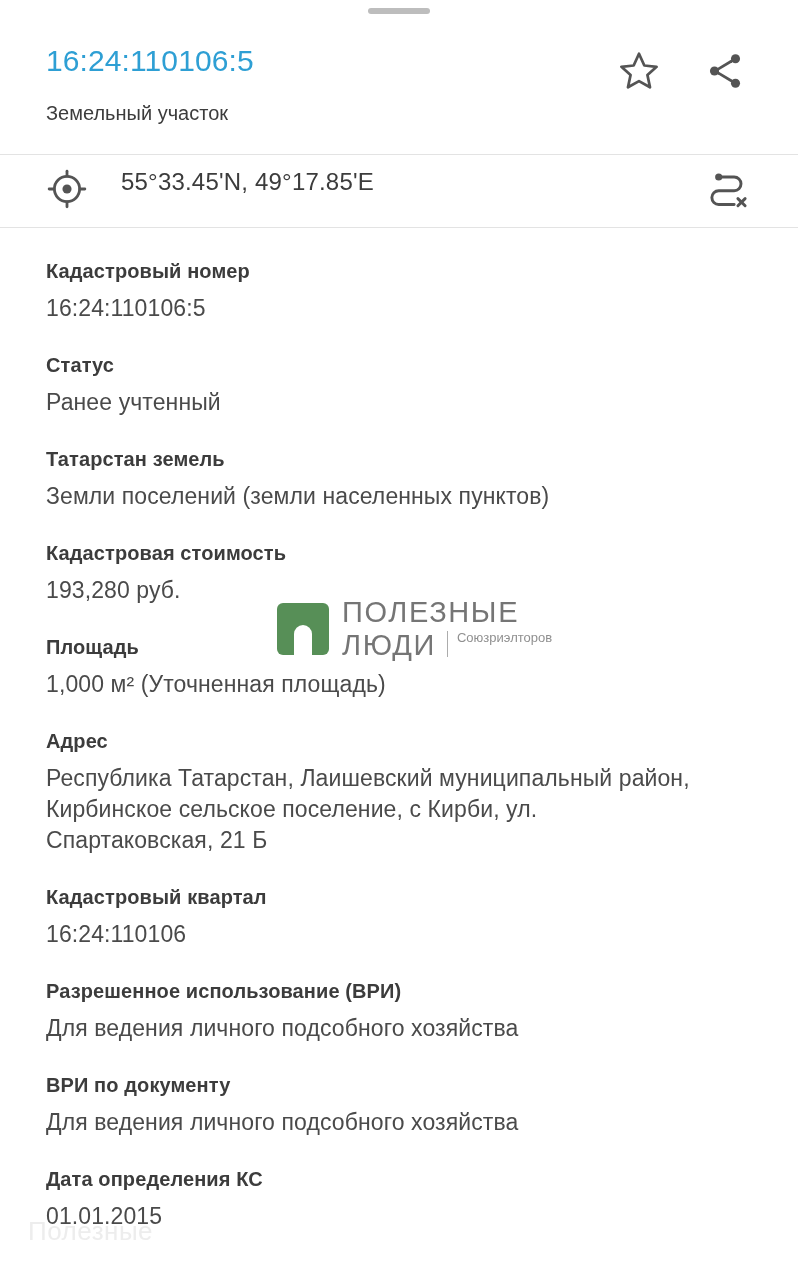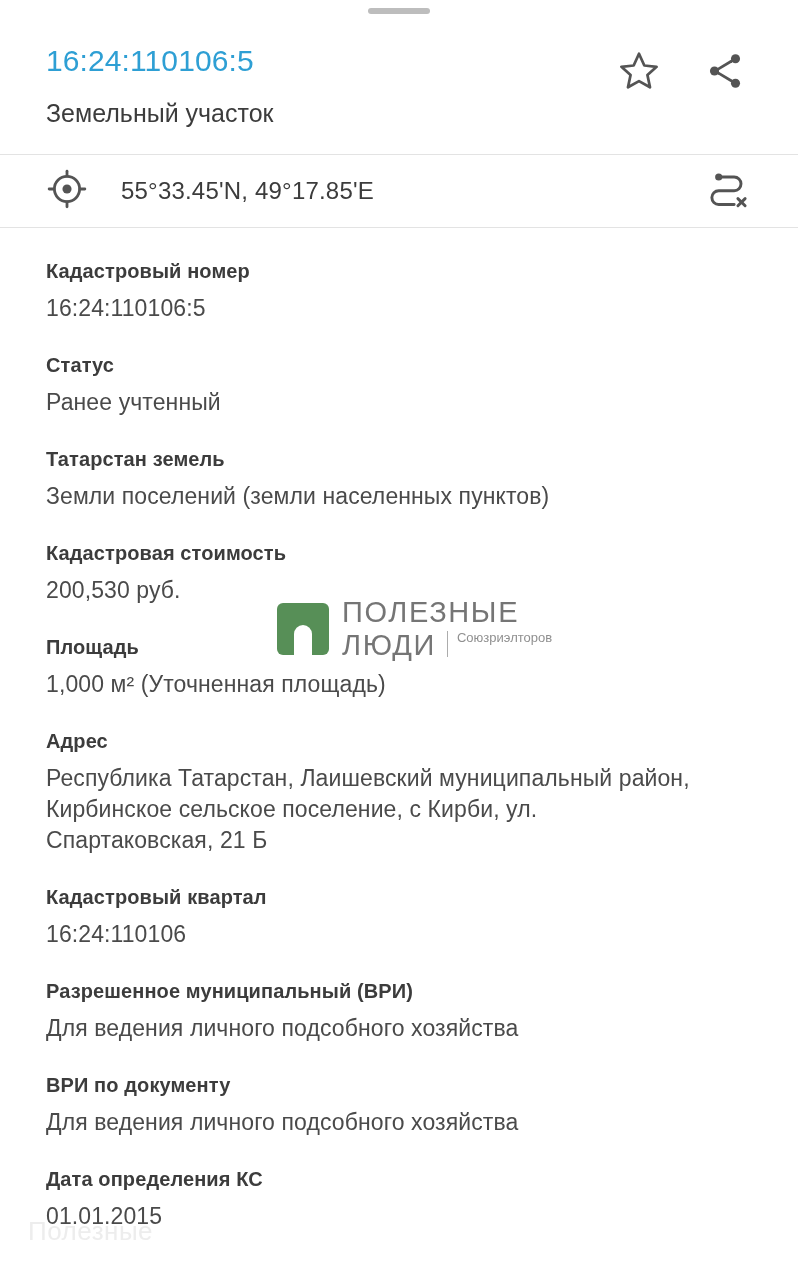--- a/index.html
+++ b/index.html
@@ -40,21 +40,21 @@
     display: flex;
     flex-direction: column;
   }
   .cad-number {
     font-size: 30px;
     color: #2e9fd4;
     line-height: 38px;
     letter-spacing: 0.1px;
   }
   .obj-type {
-    font-size: 25px;
+    font-size: 20px;
     color: #3c3c3c;
     line-height: 34px;
     margin-top: 16px;
   }
   .header-actions {
     display: flex;
     align-items: center;
     gap: 40px;
     padding-top: 8px;
     padding-right: 4px;
@@ -76,21 +76,20 @@
   
   .coord-row {
     height: 72px;
     display: flex;
     align-items: center;
     padding: 0 46px 0 46px;
     justify-content: space-between;
   }
   .coord-left {
     display: flex;
-    align-items: center;
   }
   .coord-text {
     font-size: 24px;
     color: #3c3c3c;
     margin-left: 33px;
     letter-spacing: 0.2px;
   }
 
   
   .details {
@@ -270,40 +269,40 @@
     <div class="field-value">Ранее учтенный</div>
   </div>
 
   <div class="field">
     <div class="field-label">Татарстан земель</div>
     <div class="field-value multi">Земли поселений (земли населенных пунктов)</div>
   </div>
 
   <div class="field">
     <div class="field-label">Кадастровая стоимость</div>
-    <div class="field-value">200,530 руб.</div>
+    <div class="field-value">193,280 руб.</div>
   </div>
 
   <div class="field">
     <div class="field-label">Площадь</div>
     <div class="field-value">1,000 м² (Уточненная площадь)</div>
   </div>
 
   <div class="field">
     <div class="field-label">Адрес</div>
     <div class="field-value multi">Республика Татарстан, Лаишевский муниципальный район, Кирбинское сельское поселение, с Кирби, ул. Спартаковская, 21 Б</div>
   </div>
 
   <div class="field">
     <div class="field-label">Кадастровый квартал</div>
     <div class="field-value">16:24:110106</div>
   </div>
 
   <div class="field">
-    <div class="field-label">Разрешенное муниципальный (ВРИ)</div>
+    <div class="field-label">Разрешенное использование (ВРИ)</div>
     <div class="field-value multi">Для ведения личного подсобного хозяйства</div>
   </div>
 
   <div class="field">
     <div class="field-label">ВРИ по документу</div>
     <div class="field-value multi">Для ведения личного подсобного хозяйства</div>
   </div>
 
   <div class="field">
     <div class="field-label">Дата определения КС</div>

